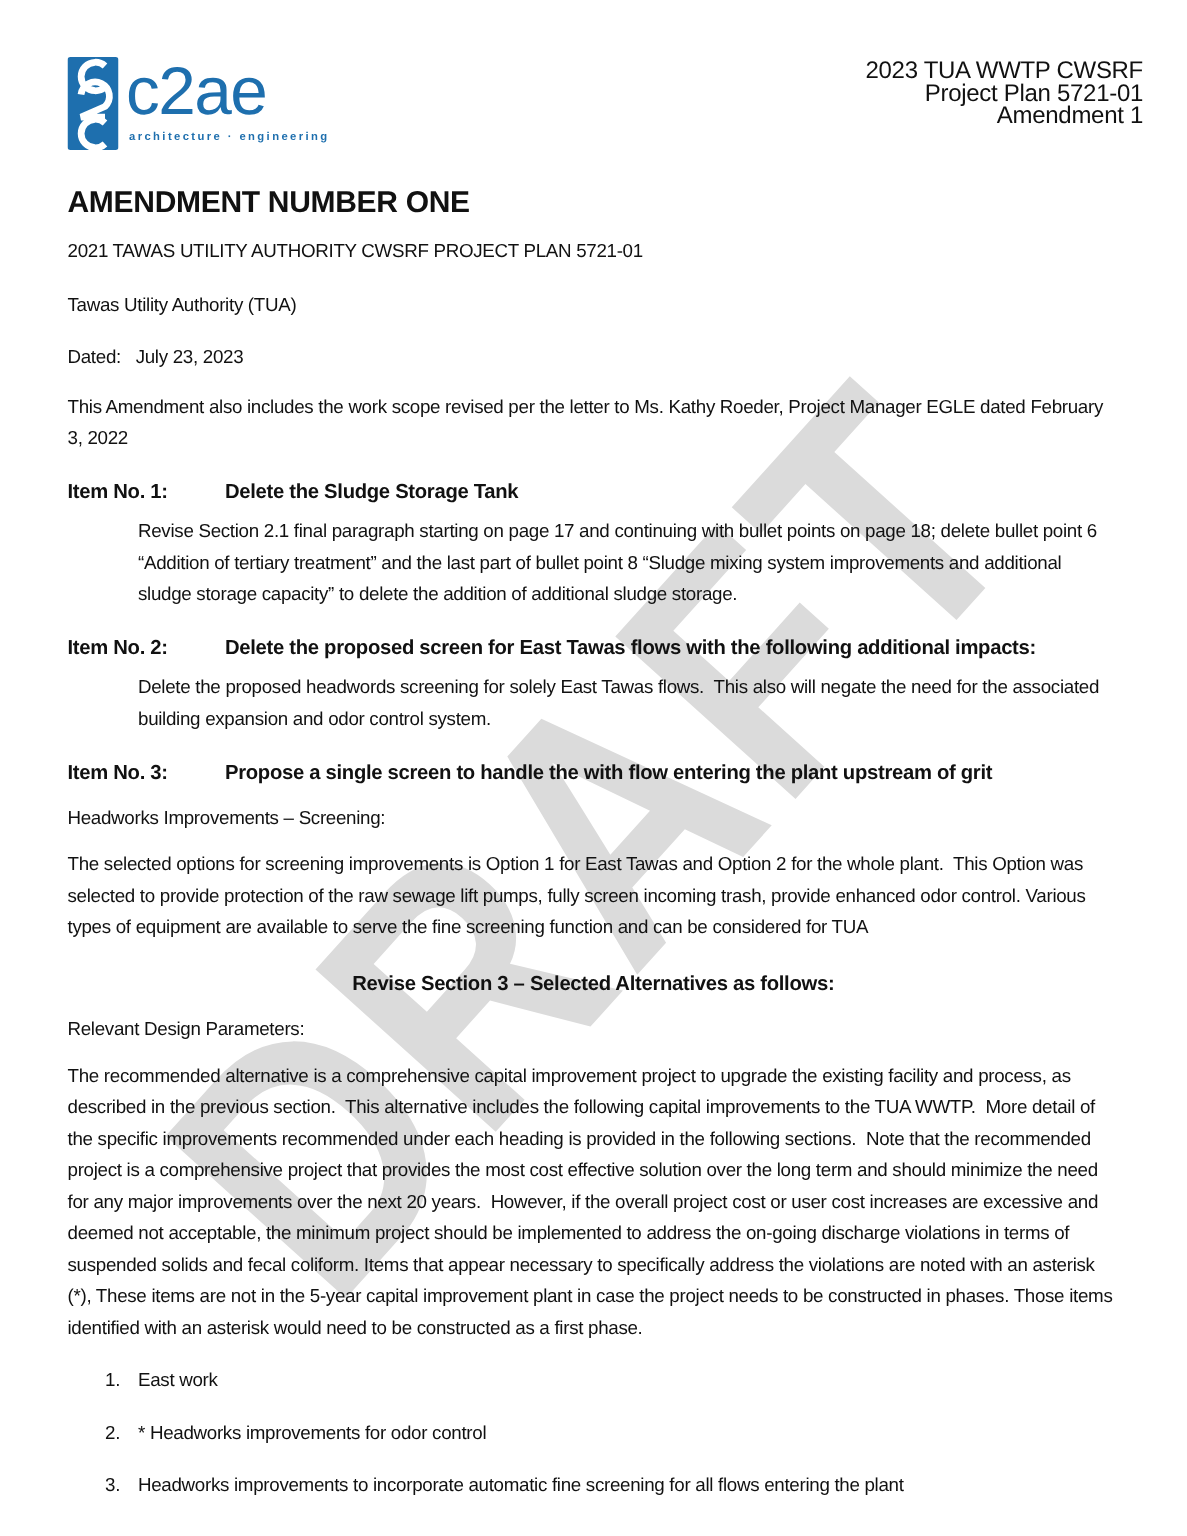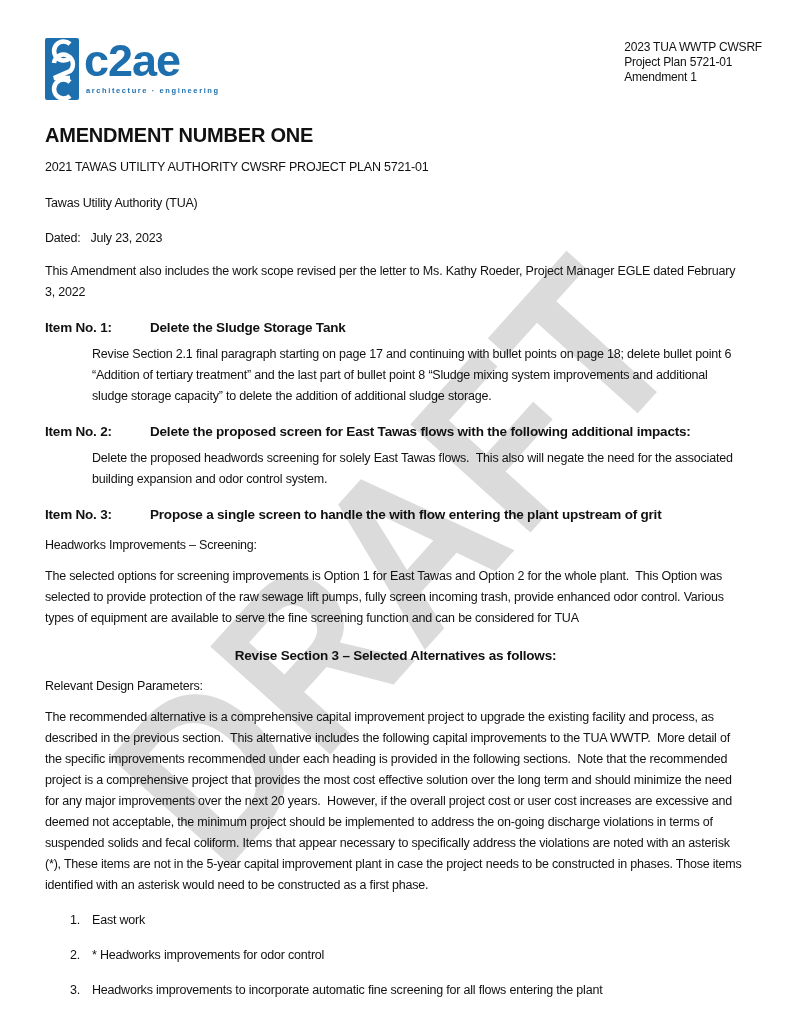--- a/index.html
+++ b/index.html
@@ -36,34 +36,35 @@
   }
 
   
   .hdr { display: flex; justify-content: space-between; align-items: flex-start; }
   .logo-block { display: flex; align-items: flex-start; }
   .logo-mark { width: 34px; height: 62px; display: block; }
   .logo-text-col { margin-left: 5px; }
   .logo-word {
     font-size: 45px;
     line-height: 46px;
-    font-weight: 700;
+    font-weight: 400;
     color: #1e6fae;
     letter-spacing: -1px;
   }
   .logo-tagline {
     font-size: 7.5px;
     font-weight: bold;
     color: #1e6fae;
     letter-spacing: 1.6px;
     margin-top: 2px;
     margin-left: 2px;
   }
   .doc-ref {
-    font-size: 12px;
+    text-align: right;
+    font-size: 16px;
     line-height: 15px;
     letter-spacing: -0.2px;
     margin-top: 2px;
     margin-right: -16px;
   }
 
   
   .t { font-size: 12.5px; line-height: 21px; letter-spacing: -0.2px; white-space: pre-wrap; }
   .u { }
 

